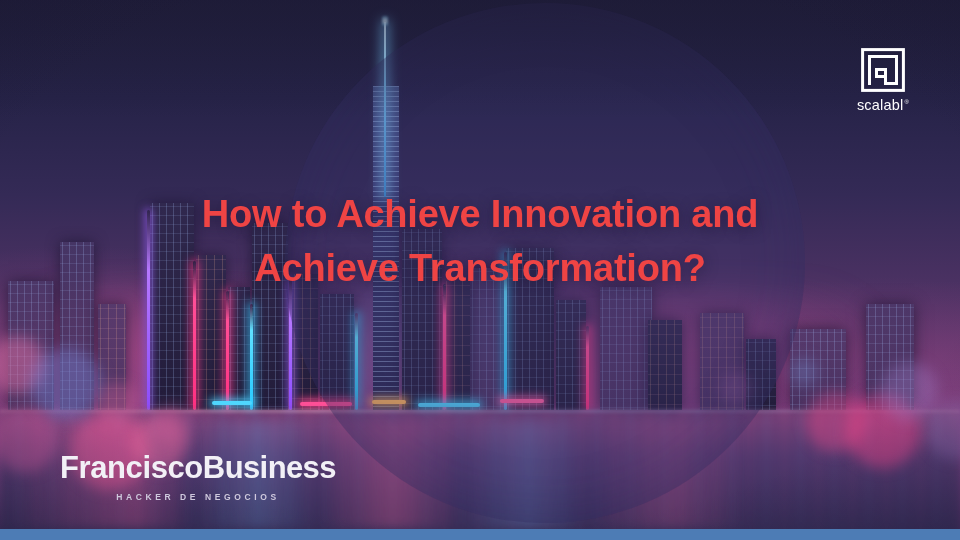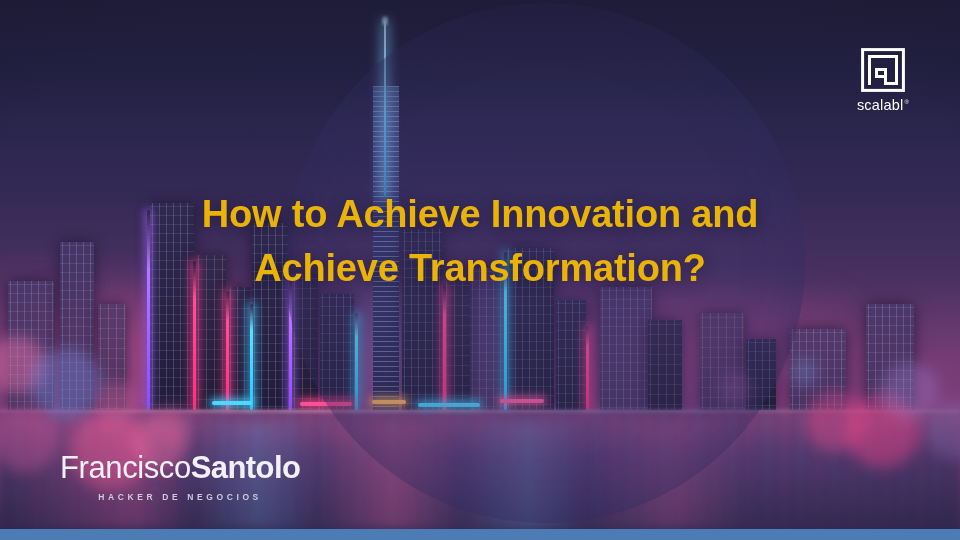--- a/index.html
+++ b/index.html
@@ -148,21 +148,21 @@
   .bottom-bar {
     position:absolute; left:0; right:0; bottom:0; height:11px;
     background:#4d7cb5;
   }
 
   
   .headline {
     position:absolute;
     left:0; right:0; top:188px;
     text-align:center;
-    color:#eab308;
+    color:#ef4444;
     font-size:38px;
     font-weight:bold;
     line-height:1.42;
     letter-spacing:-0.2px;
     text-shadow:0 2px 14px rgba(25,18,50,0.55);
     padding:0 50px;
   }
   .headline .l2 { display:block; }
 
   
@@ -189,21 +189,21 @@
     text-align:center;
   }
   .sig-name {
     color:#f2f0f6;
     font-size:31px;
     letter-spacing:-0.4px;
     white-space:nowrap;
     line-height:1;
     display:flex; align-items:baseline;
   }
-  .sig-first { font-weight:400; }
+  .sig-first { font-weight:700; }
   .sig-last  { font-weight:bold; letter-spacing:-0.6px; }
   .sig-tag {
     margin-top:9px;
     color:#cfc9dd;
     font-size:8.5px;
     font-weight:bold;
     letter-spacing:3.6px;
     white-space:nowrap;
   }
 </style>
@@ -341,19 +341,19 @@
       <path d="M8.5 35.5 L8.5 8.5 L35.5 8.5 L35.5 35.5 L24.5 35.5 L24.5 21.5 L15.5 21.5 L15.5 28.5 L22 28.5" fill="none" stroke="#ffffff" stroke-width="3" stroke-linecap="square"></path>
     </svg>
     <div class="scalabl-word">
       <span>scalabl</span><span class="tm">®</span>
     </div>
   </div>
 
   <div class="signature">
     <div class="sig-name">
       <span class="sig-first">Francisco</span>
-        <span class="sig-last">Santolo</span>
+        <span class="sig-last">Business</span>
     </div>
     <div class="sig-tag">HACKER DE NEGOCIOS</div>
   </div>
 
   <div class="bottom-bar"></div>
 </div>
 
 </body></html>

